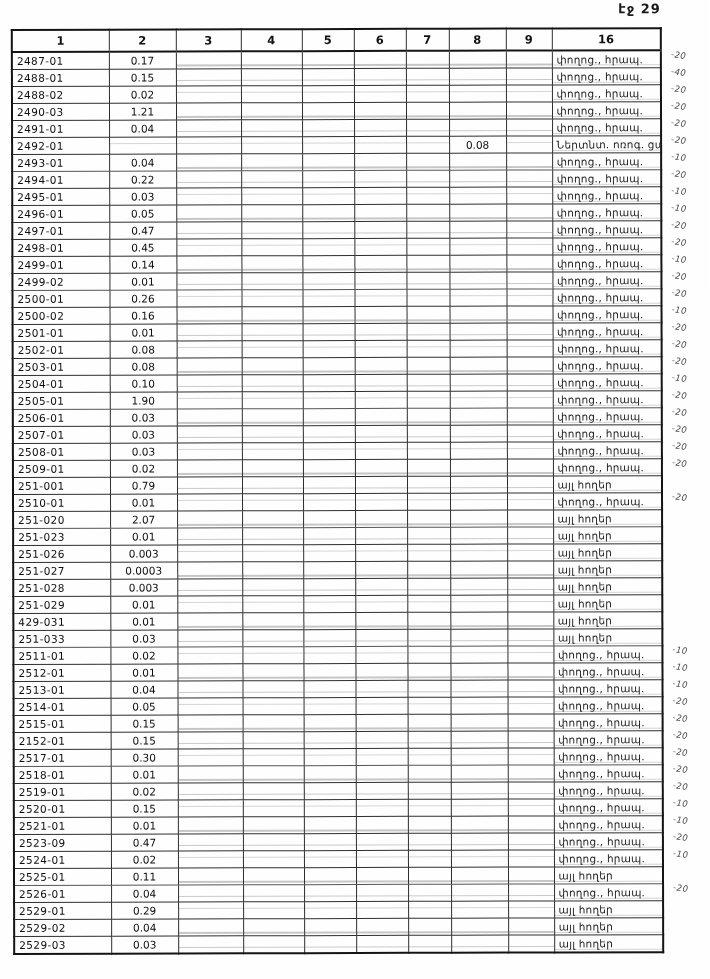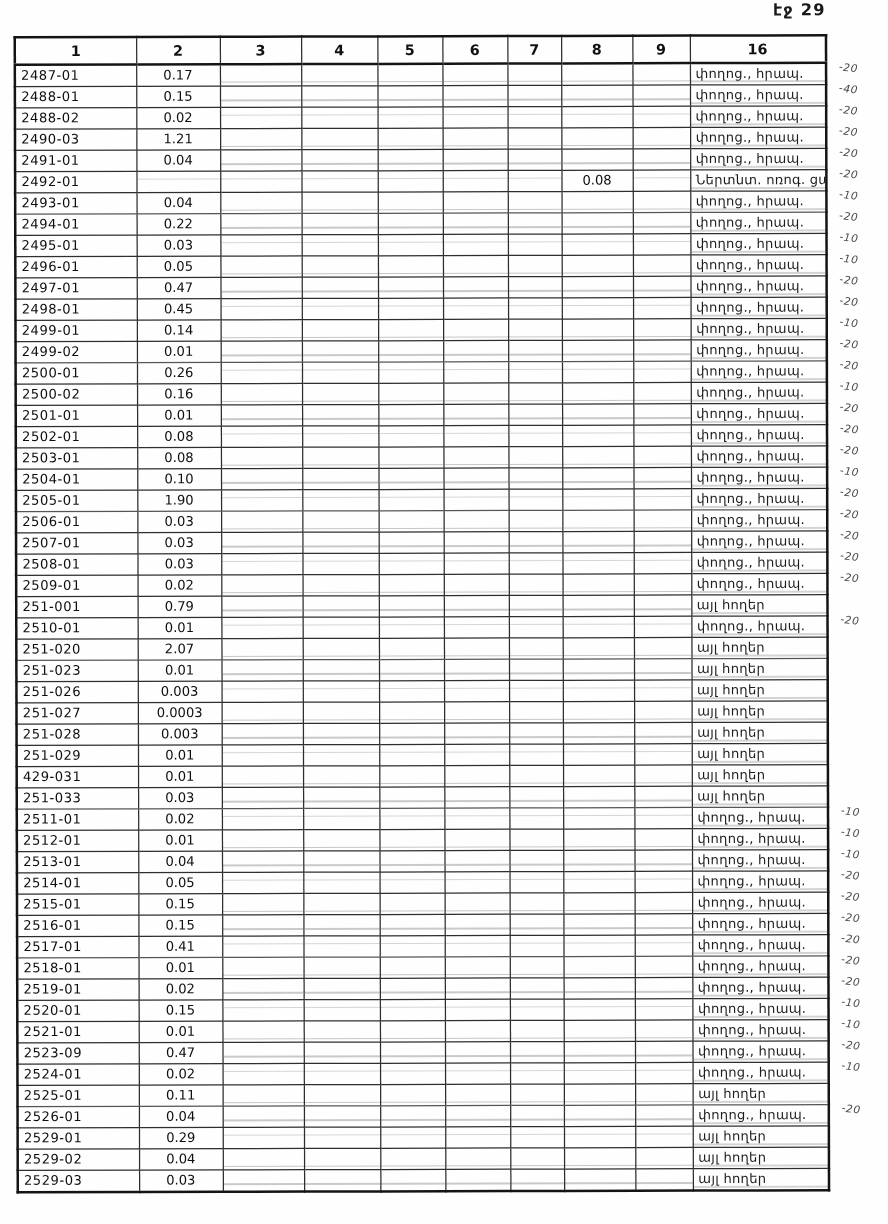--- a/index.html
+++ b/index.html
@@ -552,34 +552,34 @@
       <td class="ce"></td>
       <td class="ce"></td>
       <td class="ce"></td>
       <td class="ce"></td>
       <td class="ce"></td>
       <td class="c8 ce"></td>
       <td class="ce"></td>
       <td class="c10">փողոց., հրապ.</td>
     </tr>
         <tr>
-      <td class="c1">2516-01</td>
+      <td class="c1">2152-01</td>
       <td class="c2">0.15</td>
       <td class="ce"></td>
       <td class="ce"></td>
       <td class="ce"></td>
       <td class="ce"></td>
       <td class="ce"></td>
       <td class="c8 ce"></td>
       <td class="ce"></td>
       <td class="c10">փողոց., հրապ.</td>
     </tr>
         <tr>
       <td class="c1">2517-01</td>
-      <td class="c2">0.41</td>
+      <td class="c2">0.30</td>
       <td class="ce"></td>
       <td class="ce"></td>
       <td class="ce"></td>
       <td class="ce"></td>
       <td class="ce"></td>
       <td class="c8 ce"></td>
       <td class="ce"></td>
       <td class="c10">փողոց., հրապ.</td>
     </tr>
         <tr>

